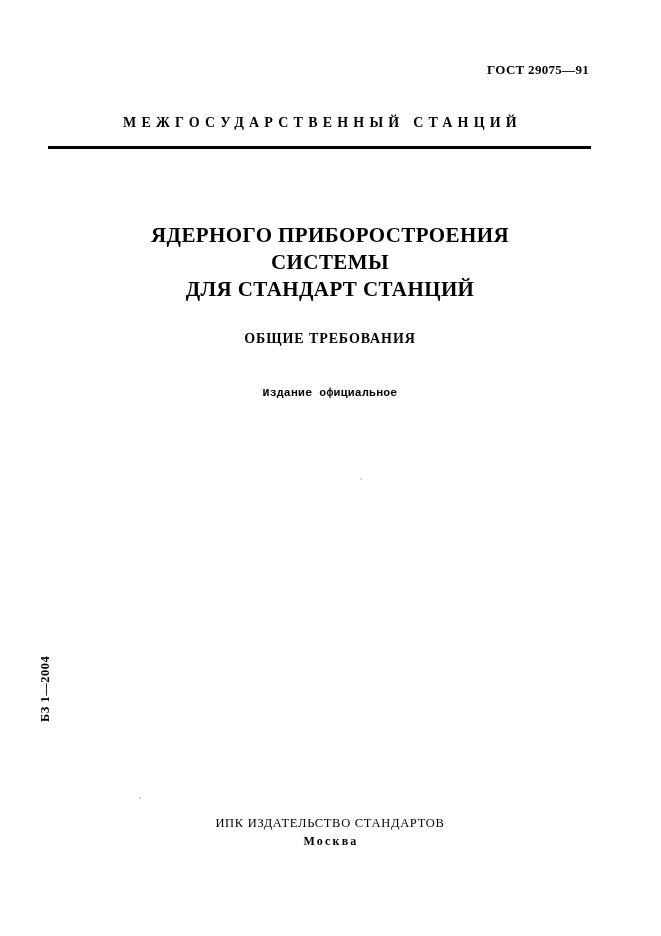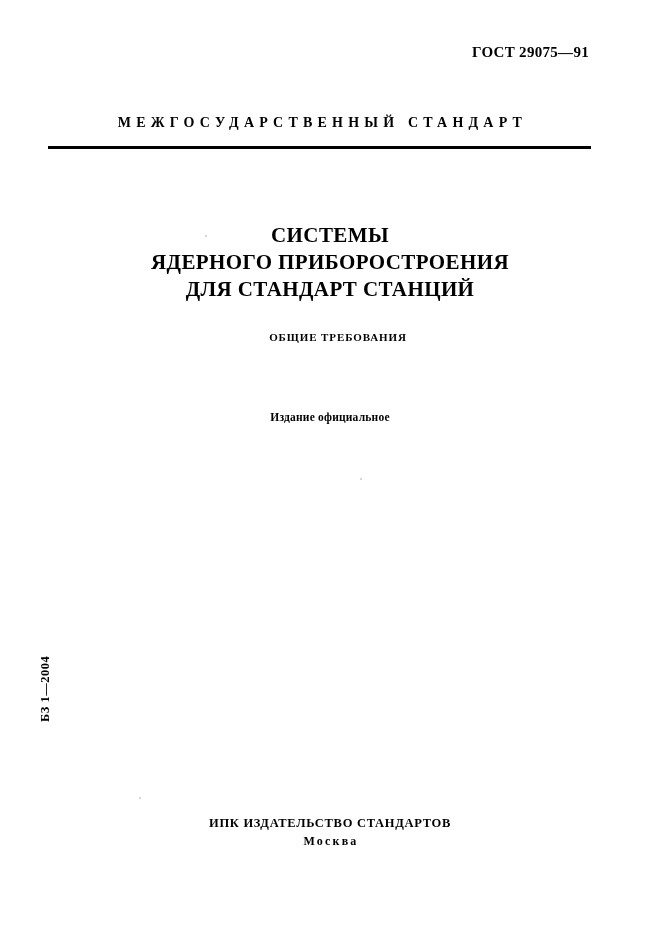--- a/index.html
+++ b/index.html
@@ -21,23 +21,23 @@
     left: 0;
     top: 0;
     width: 661px;
     height: 936px;
   }
 
   
   .std-number {
     position: absolute;
     right: 72px;
-    top: 44px;
+    top: 62px;
     font-family: "Liberation Serif", serif;
-    font-size: 15px;
+    font-size: 13px;
     font-weight: bold;
     letter-spacing: 0.3px;
     white-space: nowrap;
   }
 
   
   .interstate {
     position: absolute;
     left: 50px;
     top: 115px;
@@ -72,37 +72,37 @@
     line-height: 27px;
     letter-spacing: 0.4px;
   }
   .title .line {
     display: block;
     white-space: nowrap;
   }
 
   .subtitle {
     position: absolute;
-    left: 68px;
+    left: 60px;
     top: 331px;
     width: 540px;
     text-align: center;
     font-family: "Liberation Serif", serif;
-    font-size: 11px;
+    font-size: 14px;
     font-weight: bold;
     letter-spacing: 0.9px;
   }
 
   .official {
     position: absolute;
     left: 60px;
-    top: 411px;
+    top: 386px;
     width: 540px;
     text-align: center;
-    font-family: Liberation Serif, serif;
+    font-family: Liberation Mono, monospace;
     font-size: 11.5px;
     font-weight: bold;
     letter-spacing: 0.2px;
   }
 
   
   .side-code {
     position: absolute;
     left: 38px;
     top: 722px;
@@ -120,21 +120,21 @@
 
   
   .publisher {
     position: absolute;
     left: 60px;
     top: 816px;
     width: 540px;
     text-align: center;
     font-family: "Liberation Serif", serif;
     font-size: 12.5px;
-    font-weight: bold;
+    font-weight: normal;
     letter-spacing: 0.7px;
   }
   .city {
     position: absolute;
     left: 60px;
     top: 834px;
     width: 540px;
     text-align: center;
     font-family: "Liberation Serif", serif;
     font-size: 12px;
@@ -152,27 +152,27 @@
     border-radius: 50%;
   }
 </style>
 </head>
 <body>
 
 <div class="page">
 
   <div class="std-number">ГОСТ 29075—91</div>
 
-  <div class="interstate">МЕЖГОСУДАРСТВЕННЫЙ СТАНДАРТ</div>
+  <div class="interstate">МЕЖГОСУДАРСТВЕННЫЙ СТАНЦИЙ</div>
 
   <div class="rule"></div>
 
   <div class="title">
+    <span class="line">ЯДЕРНОГО ПРИБОРОСТРОЕНИЯ</span>
     <span class="line">СИСТЕМЫ</span>
-    <span class="line">ЯДЕРНОГО ПРИБОРОСТРОЕНИЯ</span>
     <span class="line">ДЛЯ СТАНДАРТ СТАНЦИЙ</span>
   </div>
 
   <div class="subtitle">ОБЩИЕ ТРЕБОВАНИЯ</div>
 
   <div class="official">Издание официальное</div>
 
   <div class="side-code">БЗ 1—2004</div>
 
   <div class="publisher">ИПК ИЗДАТЕЛЬСТВО СТАНДАРТОВ</div>

